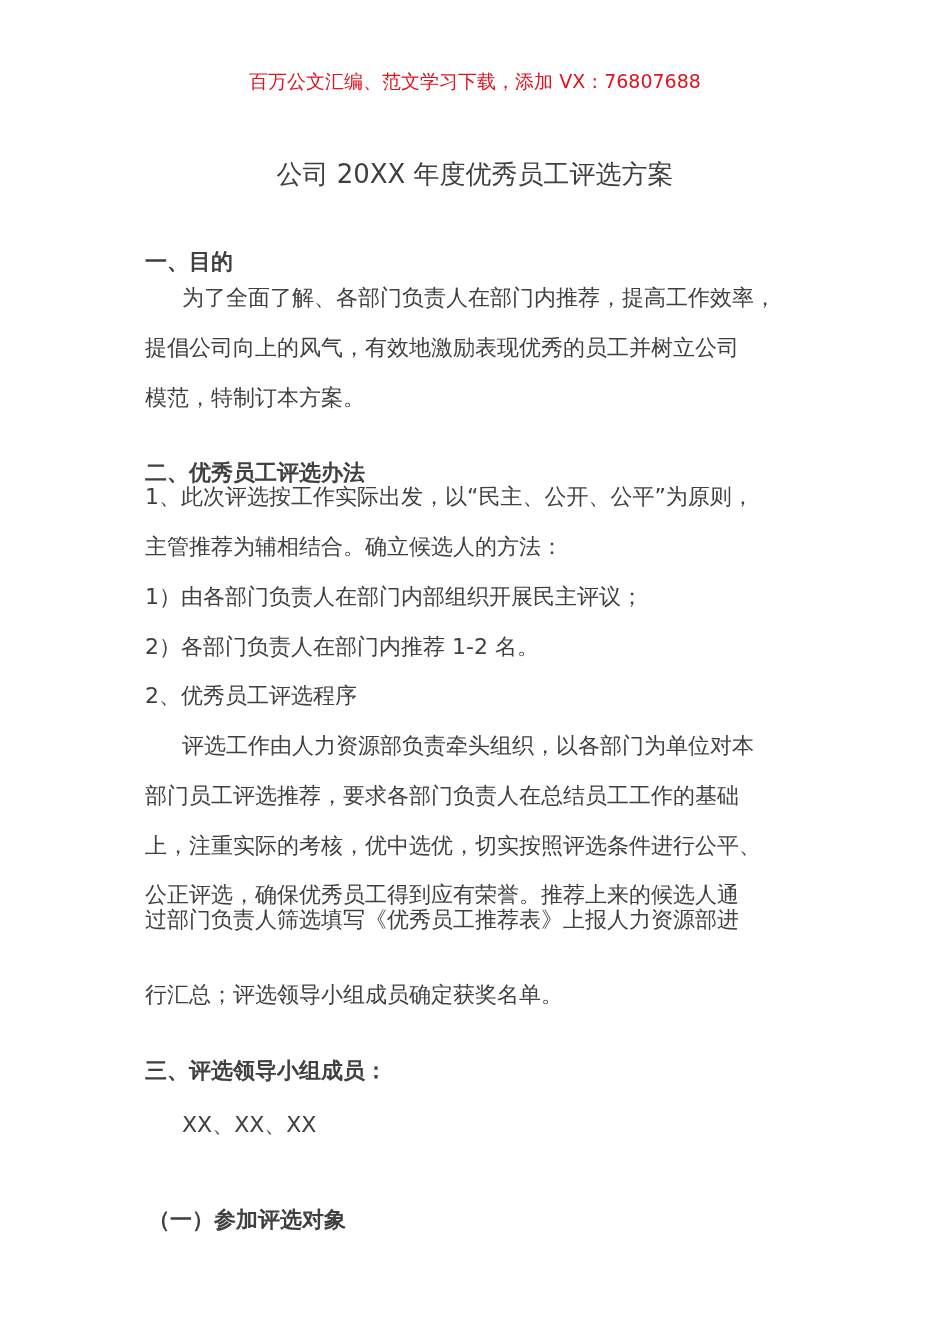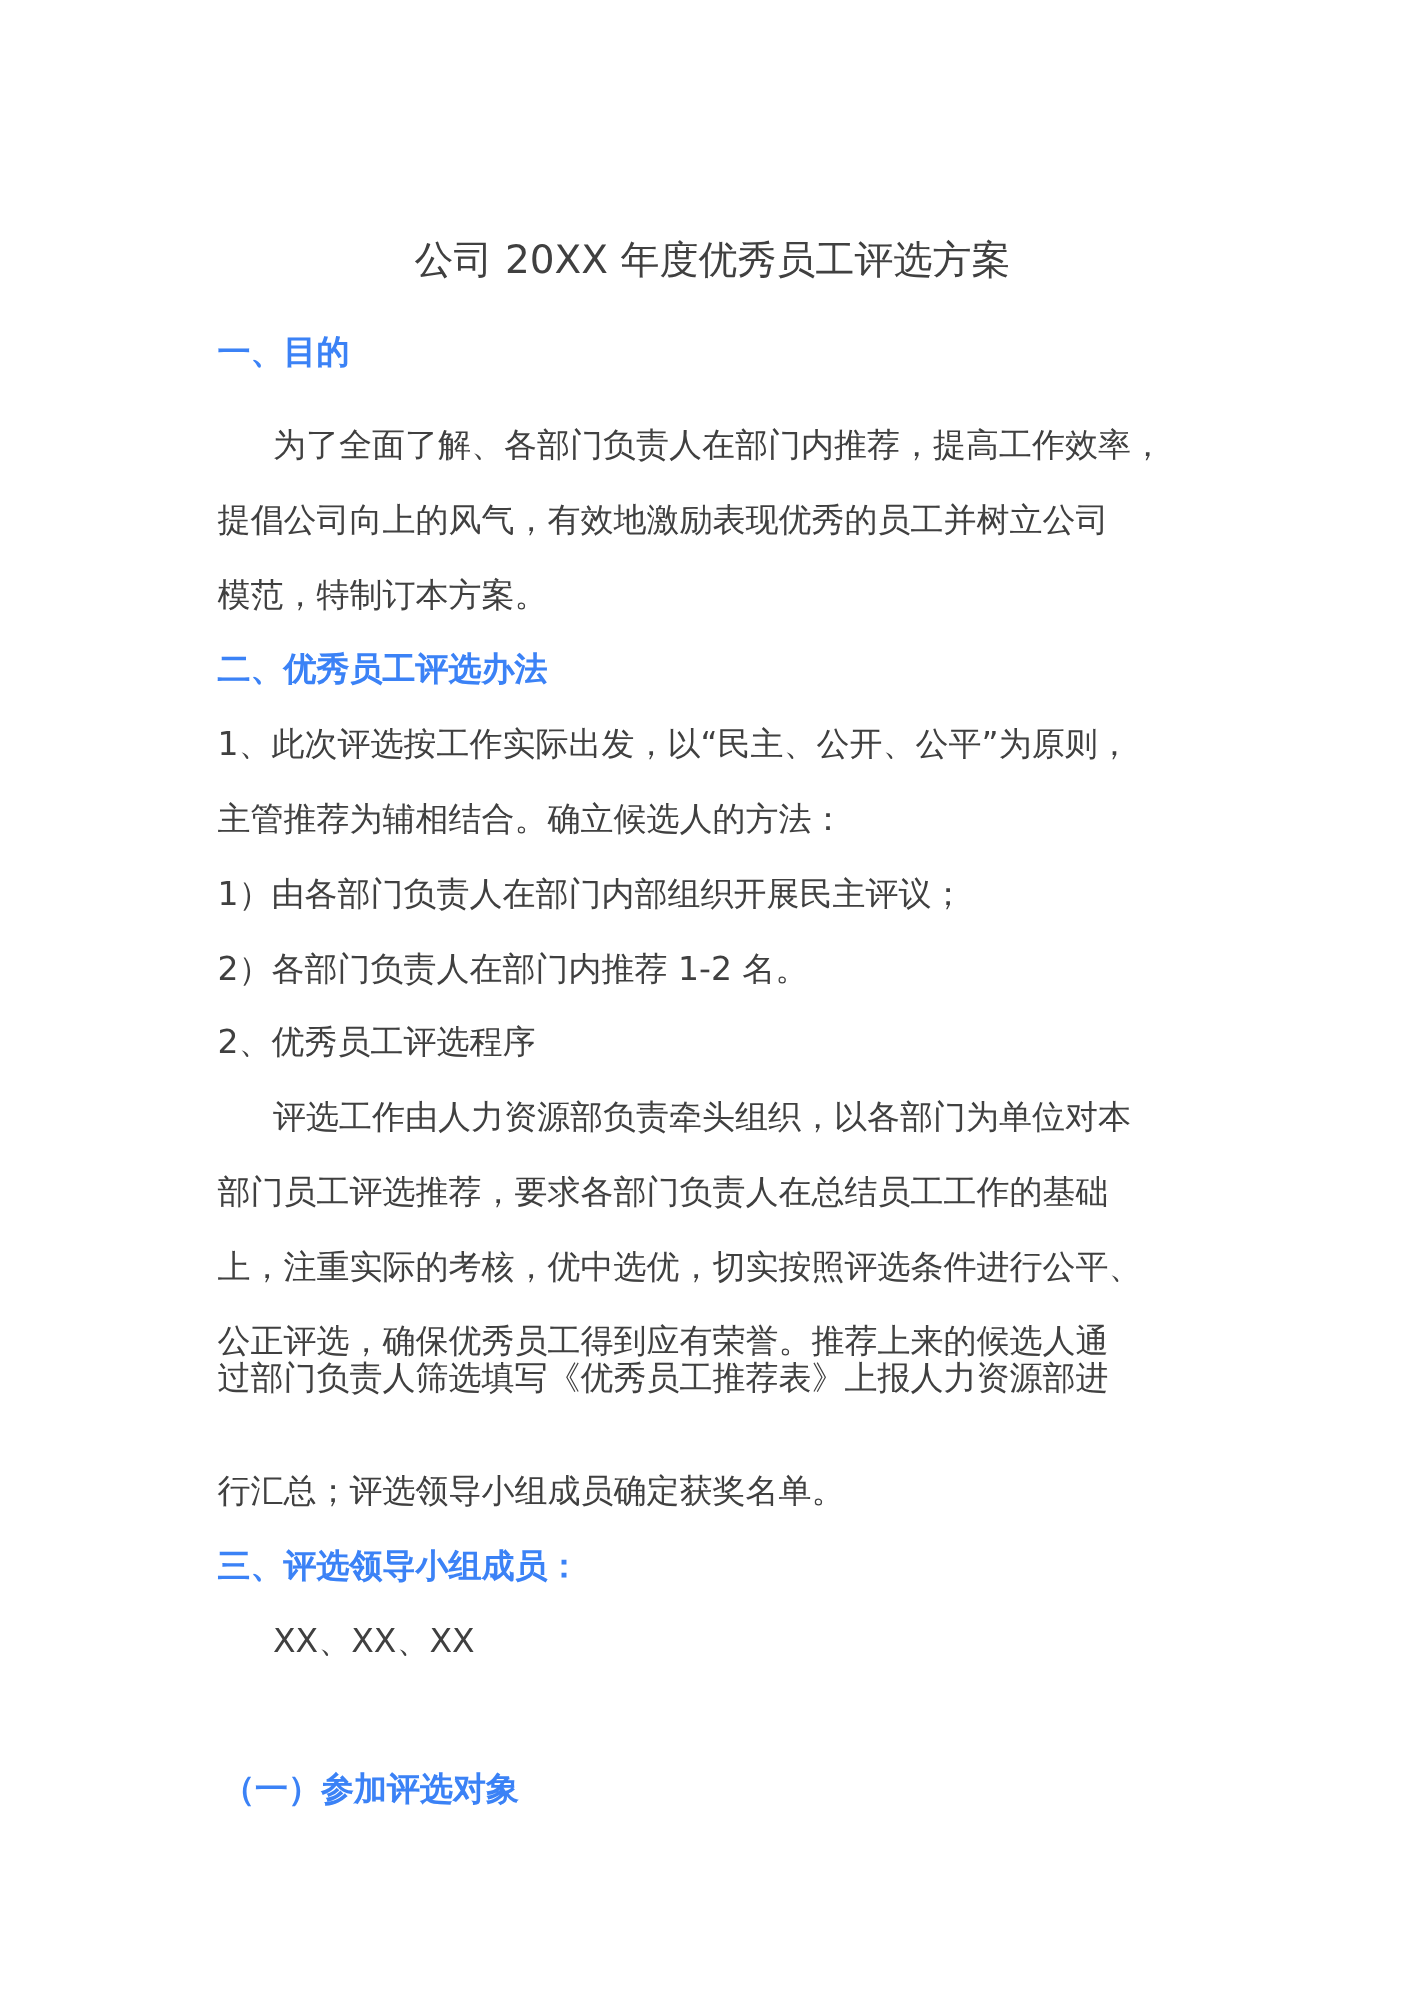--- a/index.html
+++ b/index.html
@@ -45,34 +45,36 @@
     .line {
       position: absolute;
       left: 145px;
       font-size: 22px;
       line-height: 32px;
       color: #404040;
       white-space: nowrap;
     }
     .line.bold {
       font-weight: bold;
-      color: #3b82f6;
+      color: #404040;
+      margin-top: 26px;
     }
     .line.indent {
       left: 182px;
     }
     .line.indent-sub {
       left: 148px;
     }
   </style>
 </head>
 <body>
 
 <div class="page">
 
+  <div class="watermark">百万公文汇编、范文学习下载，添加 VX：76807688</div>
 
   <div class="doc-title">公司 20XX 年度优秀员工评选方案</div>
 
   <div class="line bold" style="top:220px">一、目的</div>
   <div class="line indent" style="top:282px">为了全面了解、各部门负责人在部门内推荐，提高工作效率，</div>
   <div class="line" style="top:332px">提倡公司向上的风气，有效地激励表现优秀的员工并树立公司</div>
   <div class="line" style="top:382px">模范，特制订本方案。</div>
 
   <div class="line bold" style="top:431px">二、优秀员工评选办法</div>
   <div class="line" style="top:481px">1、此次评选按工作实际出发，以“民主、公开、公平”为原则，</div>
@@ -81,17 +83,17 @@
   <div class="line" style="top:631px">2）各部门负责人在部门内推荐 1-2 名。</div>
   <div class="line" style="top:680px">2、优秀员工评选程序</div>
   <div class="line indent" style="top:730px">评选工作由人力资源部负责牵头组织，以各部门为单位对本</div>
   <div class="line" style="top:780px">部门员工评选推荐，要求各部门负责人在总结员工工作的基础</div>
   <div class="line" style="top:830px">上，注重实际的考核，优中选优，切实按照评选条件进行公平、</div>
   <div class="line" style="top:879px">公正评选，确保优秀员工得到应有荣誉。推荐上来的候选人通</div>
   <div class="line" style="top:904px">过部门负责人筛选填写《优秀员工推荐表》上报人力资源部进</div>
   <div class="line" style="top:979px">行汇总；评选领导小组成员确定获奖名单。</div>
 
   <div class="line bold" style="top:1029px">三、评选领导小组成员：</div>
-  <div class="line indent" style="top:1079px">XX、XX、XX</div>
+  <div class="line indent" style="top:1109px">XX、XX、XX</div>
 
   <div class="line bold indent-sub" style="top:1178px">（一）参加评选对象</div>
 
 </div>
 
 </body></html>

